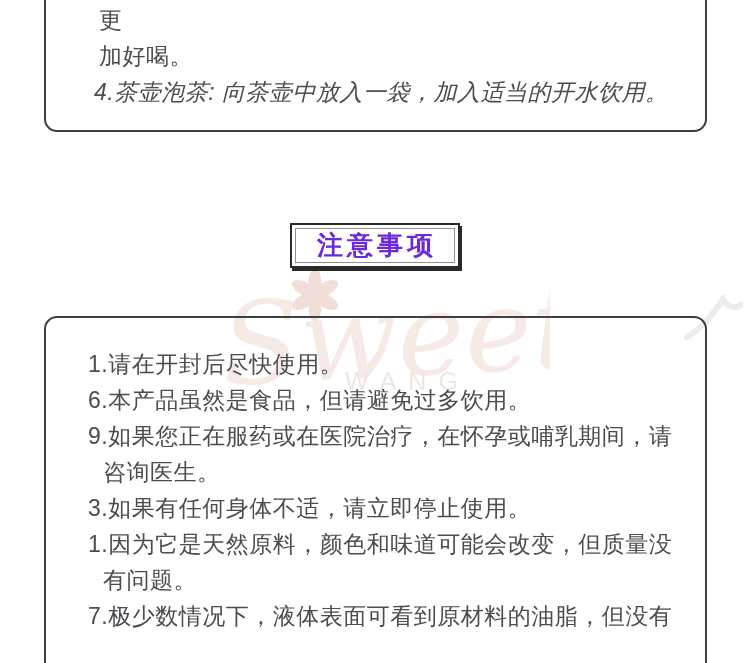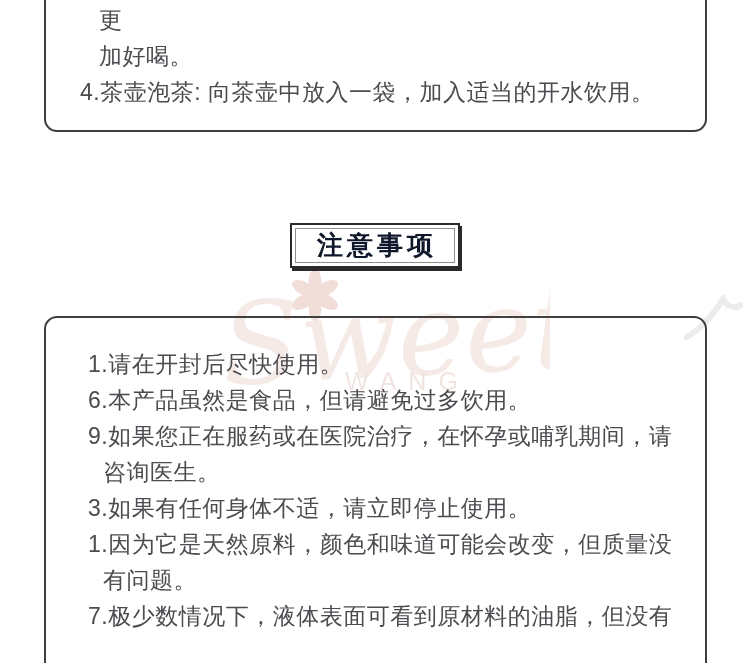--- a/index.html
+++ b/index.html
@@ -41,21 +41,21 @@
     white-space: pre-line;
     letter-spacing: 0.5px;
   }
 
   
   #top-box-content {
     position: absolute;
     left: 0; right: 14px; bottom: 20px;
   }
   .cont-lines { padding-left: 53px; }
-  .hang-item-top { padding-left: 53px; text-indent: -19px; }
+  .hang-item-top { padding-left: 67px; text-indent: -19px; font-style: italic; }
 
   
   #title-box {
     position: absolute;
     z-index: 2;
     left: 290px; top: 223px;
     width: 170px; height: 45px;
     box-sizing: border-box;
     border: 2px solid #2a2a2a;
     background: #ffffff;
@@ -65,21 +65,21 @@
     position: absolute;
     inset: 3px;
     border: 1px solid #8f8f8f;
     display: flex;
     align-items: center;
     justify-content: center;
   }
   #title-box .title-label {
     font-size: 26px;
     font-weight: 700;
-    color: #0f172a;
+    color: #6d28d9;
     letter-spacing: 4px;
     padding-left: 4px;
     white-space: nowrap;
   }
 
   
   #notice-list {
     position: absolute;
     left: 0; right: 12px; top: 0;
     padding: 28px 0 0 42px;

